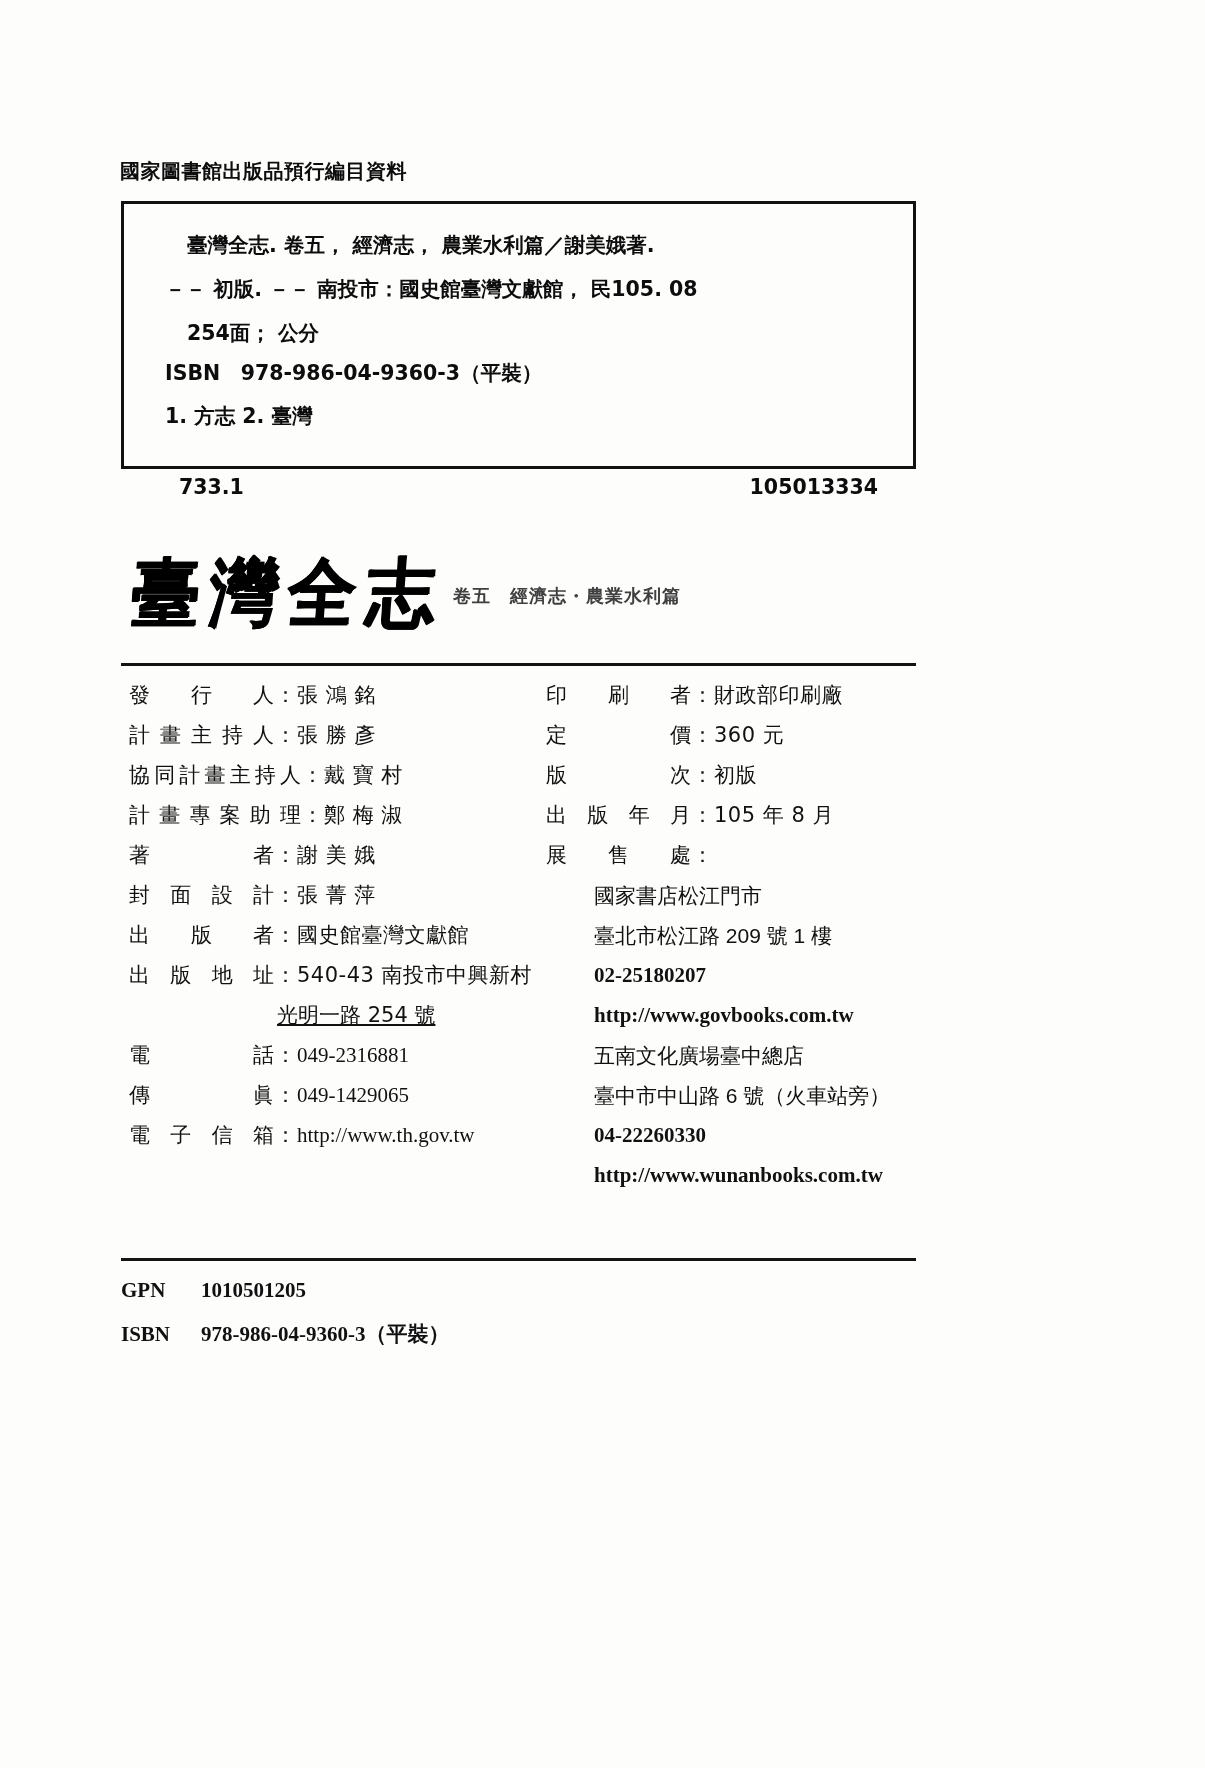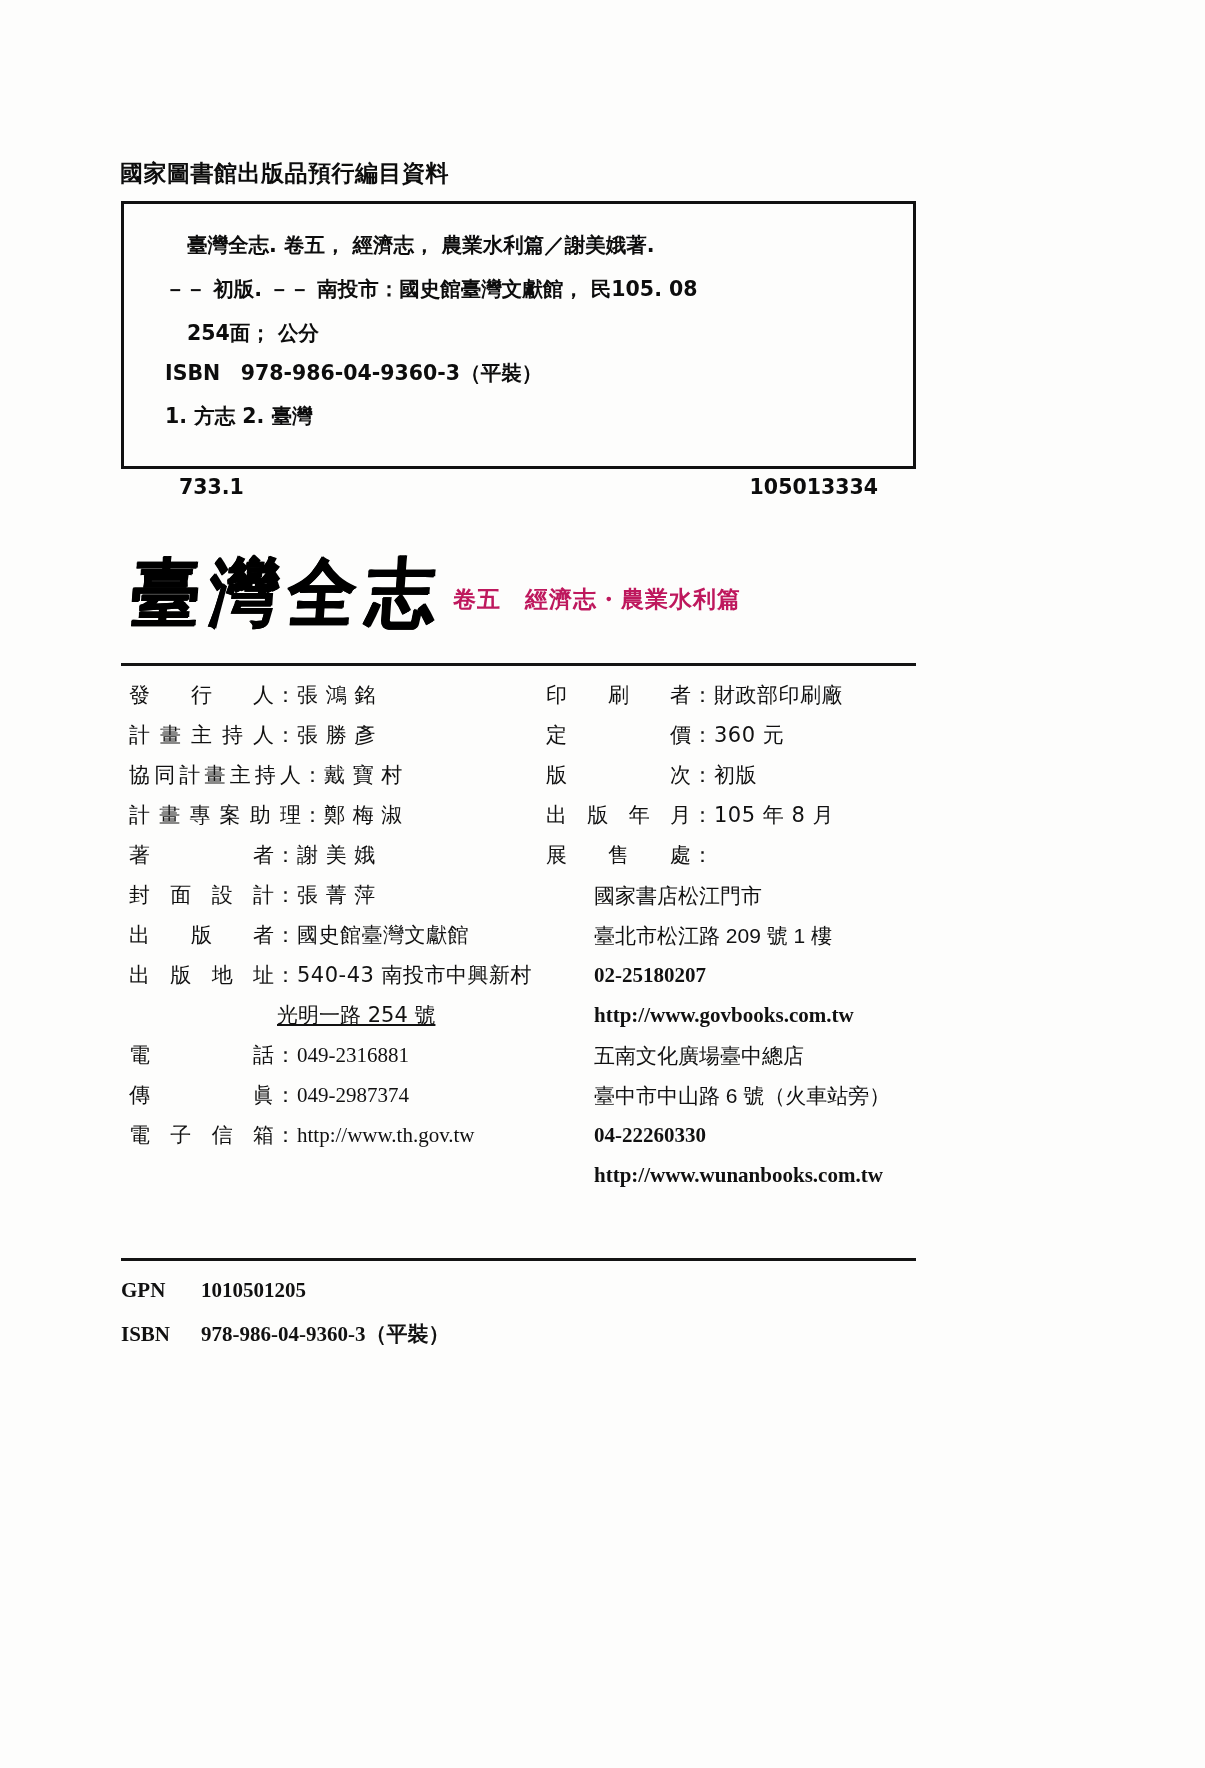--- a/index.html
+++ b/index.html
@@ -22,21 +22,21 @@
     width: 1205px;
     height: 1768px;
     background: #fdfdfc;
   }
 
   
   .cip-heading {
     position: absolute;
     left: 120px;
     top: 158px;
-    font-size: 23px;
+    font-size: 20px;
     letter-spacing: 0.5px;
     font-family: "DejaVu Sans", "Liberation Sans", sans-serif;
     font-weight: 700;
     color: #0d0d0d;
   }
   .cip-box {
     position: absolute;
     left: 121px;
     top: 201px;
     width: 795px;
@@ -78,25 +78,25 @@
     letter-spacing: 10px;
     color: #000000;
     transform: skewX(-4deg) scale(1.03, 1.12);
     transform-origin: left bottom;
     text-shadow: 1.2px 0 0 #000, 0 1.1px 0 #000, -0.5px 0.4px 0 #000;
   }
   .masthead-sub {
     position: absolute;
     left: 325px;
     top: 32px;
-    font-size: 23px;
+    font-size: 18px;
     font-family: "DejaVu Sans", "Liberation Sans", sans-serif;
     font-weight: 700;
     letter-spacing: 1px;
-    color: #be185d;
+    color: #404040;
     white-space: nowrap;
   }
 
   
   .rule {
     position: absolute;
     left: 121px;
     width: 795px;
     height: 0;
     border-top: 3px solid #141414;
@@ -265,21 +265,21 @@
         </div>
         <div class="cont-line">光明一路 254 號</div>
         <div class="entry">
           <span class="lab lab-w1">電　　　話</span>
           <span class="sep">：</span>
           <span class="val latin">049-2316881</span>
         </div>
         <div class="entry">
           <span class="lab lab-w1">傳　　　眞</span>
           <span class="sep">：</span>
-          <span class="val latin">049-2987374</span>
+          <span class="val latin">049-1429065</span>
         </div>
         <div class="entry">
           <span class="lab lab-w1">電 子 信 箱</span>
           <span class="sep">：</span>
           <span class="val latin">http://www.th.gov.tw</span>
         </div>
       </div>
     <div class="col col-right" id="right-col">
         <div class="entry">
           <span class="lab lab-w1">印　刷　者</span>

